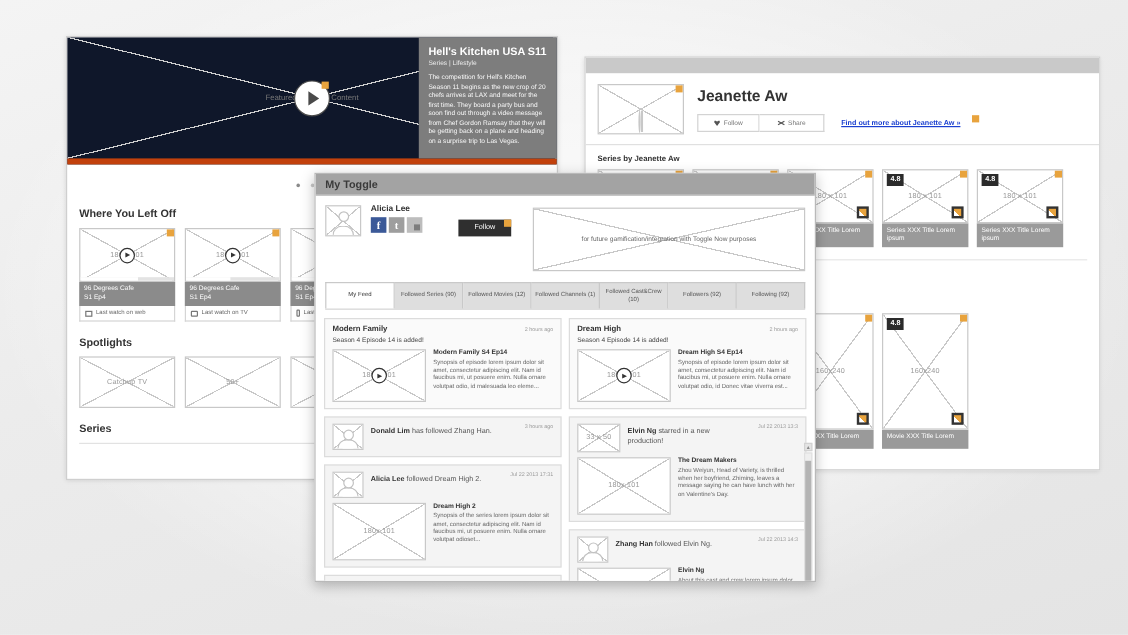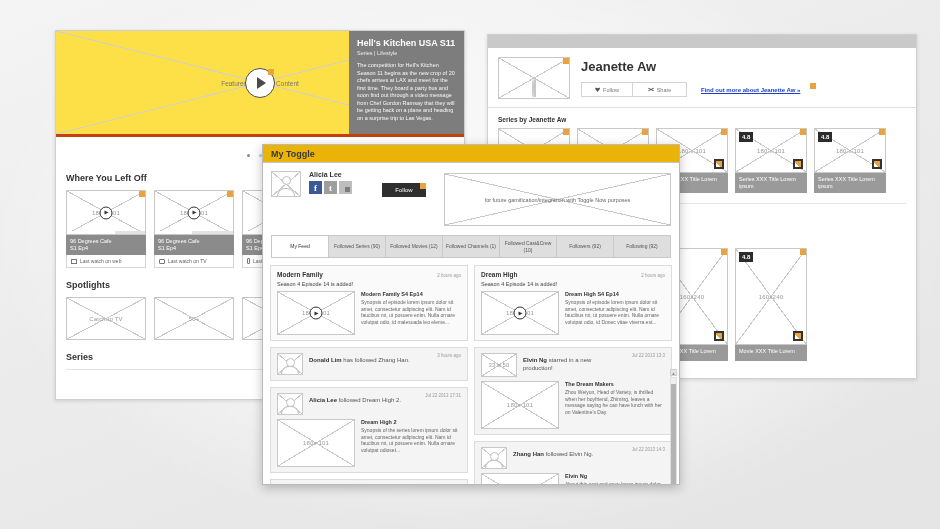--- a/index.html
+++ b/index.html
@@ -67,22 +67,22 @@
     width:8px;height:8px;border-radius:50%;border:1.2px solid #fff;position:relative;flex:none;
   }
   .clock-ico::after{content:"";position:absolute;left:3px;top:1.4px;width:1px;height:3px;background:#fff;}
   #watch-txt{font-weight:bold;font-size:7px;}
   #ontv-close{
     margin-left:auto; margin-right:7px; width:8px;height:8px;border-radius:50%;
     border:1px solid #d8d8d8; color:#e8e8e8; font-size:6px; line-height:6px; text-align:center;
   }
 
   #hero{
-    position:relative; height:106px; background:#fde047;
-    border-bottom:3px solid #c2410c;
+    position:relative; height:106px; background:#0f172a;
+    border-bottom:5px solid #c2410c;
   }
   #hero .x1,#hero .x2{
     position:absolute; left:0; top:0; width:100%; height:100%;
   }
   #hero .x1{background:linear-gradient(to bottom right, transparent calc(50% - .5px), #cfcfcf calc(50% - .5px), #cfcfcf calc(50% + .5px), transparent calc(50% + .5px));}
   #hero .x2{background:linear-gradient(to bottom left, transparent calc(50% - .5px), #cfcfcf calc(50% - .5px), #cfcfcf calc(50% + .5px), transparent calc(50% + .5px));}
   #hero-label{
     position:absolute; left:0; right:0; top:50%; transform:translateY(-50%);
     text-align:center; font-size:6.5px; color:#777;
   }
@@ -120,21 +120,21 @@
     padding:3px 4px; display:flex; align-items:center; gap:3px;}
   .dev-ico{ width:6px;height:5px;border:1px solid #777; flex:none;}
   .dev-ico.tv{ border-radius:1px; }
   .dev-ico.mob{ width:3px;height:6px;border-radius:1px;}
 
   .sp-card{ width:80px; height:43px; }
   #series-rule{ border-top:1px solid #e2e2e2; margin:6px 10px 0 10px;}
 
   
   #panel-talent{
-    position:absolute; left:487px; top:34px; width:430px; height:345px;
+    position:absolute; left:487px; top:47px; width:430px; height:345px;
     background:#fff; border:1px solid #d0d0d0;
     box-shadow:0 1px 4px rgba(0,0,0,.12); overflow:hidden;
   }
   #talent-topbar{ height:13px; background:#c9c9c9; }
   #talent-head{ display:flex; padding:9px 10px 8px 10px; border-bottom:1px solid #e0e0e0; }
   #talent-photo{ width:72px; height:42px; flex:none; }
   .person{
     position:absolute; left:50%; bottom:0; transform:translateX(-50%); z-index:4;
   }
   .person .head{ width:15px;height:15px;border-radius:50%;border:1px solid #c8c8c8;margin:0 auto;background:#fff;}
@@ -176,21 +176,21 @@
   .t-caption{ background:#9a9a9a; color:#fff; font-size:5.5px; padding:3px 4px; line-height:7px; min-height:16px;}
   #talent-divider{ border-top:1px solid #e6e6e6; margin:10px 10px 0 10px;}
 
   
   #modal{
     position:absolute; left:262px; top:144px; width:418px; height:341px;
     background:#fff; border:1px solid #b9b9b9;
     box-shadow:0 3px 10px rgba(0,0,0,.25); overflow:hidden; z-index:30;
   }
   #modal-head{
-    height:18px; background:#eab308; border-bottom:1px solid #c6c6c6;
+    height:18px; background:#a3a3a3; border-bottom:1px solid #c6c6c6;
     display:flex; align-items:center; padding-left:8px;
   }
   #modal-title{ font-size:9px; font-weight:bold; color:#3a3a3a; }
   #modal-body{ padding:8px 8px 0 8px; }
   #profile-row{ display:flex; align-items:flex-start; }
   #avatar-box{ width:30px;height:26px; flex:none;}
   .avatar-mini{ position:absolute; inset:0; display:flex;align-items:flex-end;justify-content:center;z-index:4;}
   .avatar-mini .h{ width:9px;height:9px;border-radius:50%;border:1px solid #c2c2c2;background:#fff;position:absolute;top:4px;}
   .avatar-mini .b{ width:18px;height:8px;border:1px solid #c2c2c2;border-bottom:none;border-radius:10px 10px 0 0;background:#fff;}
   #profile-info{ margin-left:8px; }

